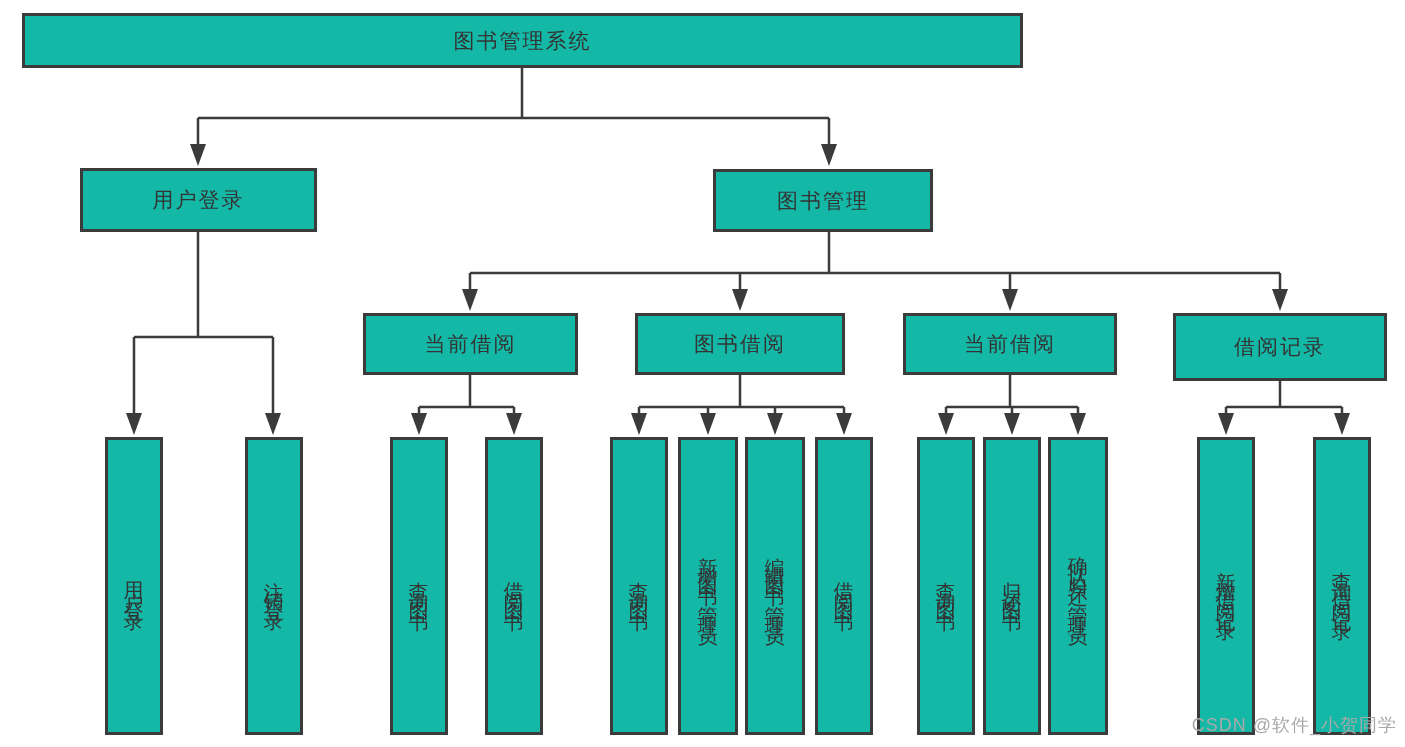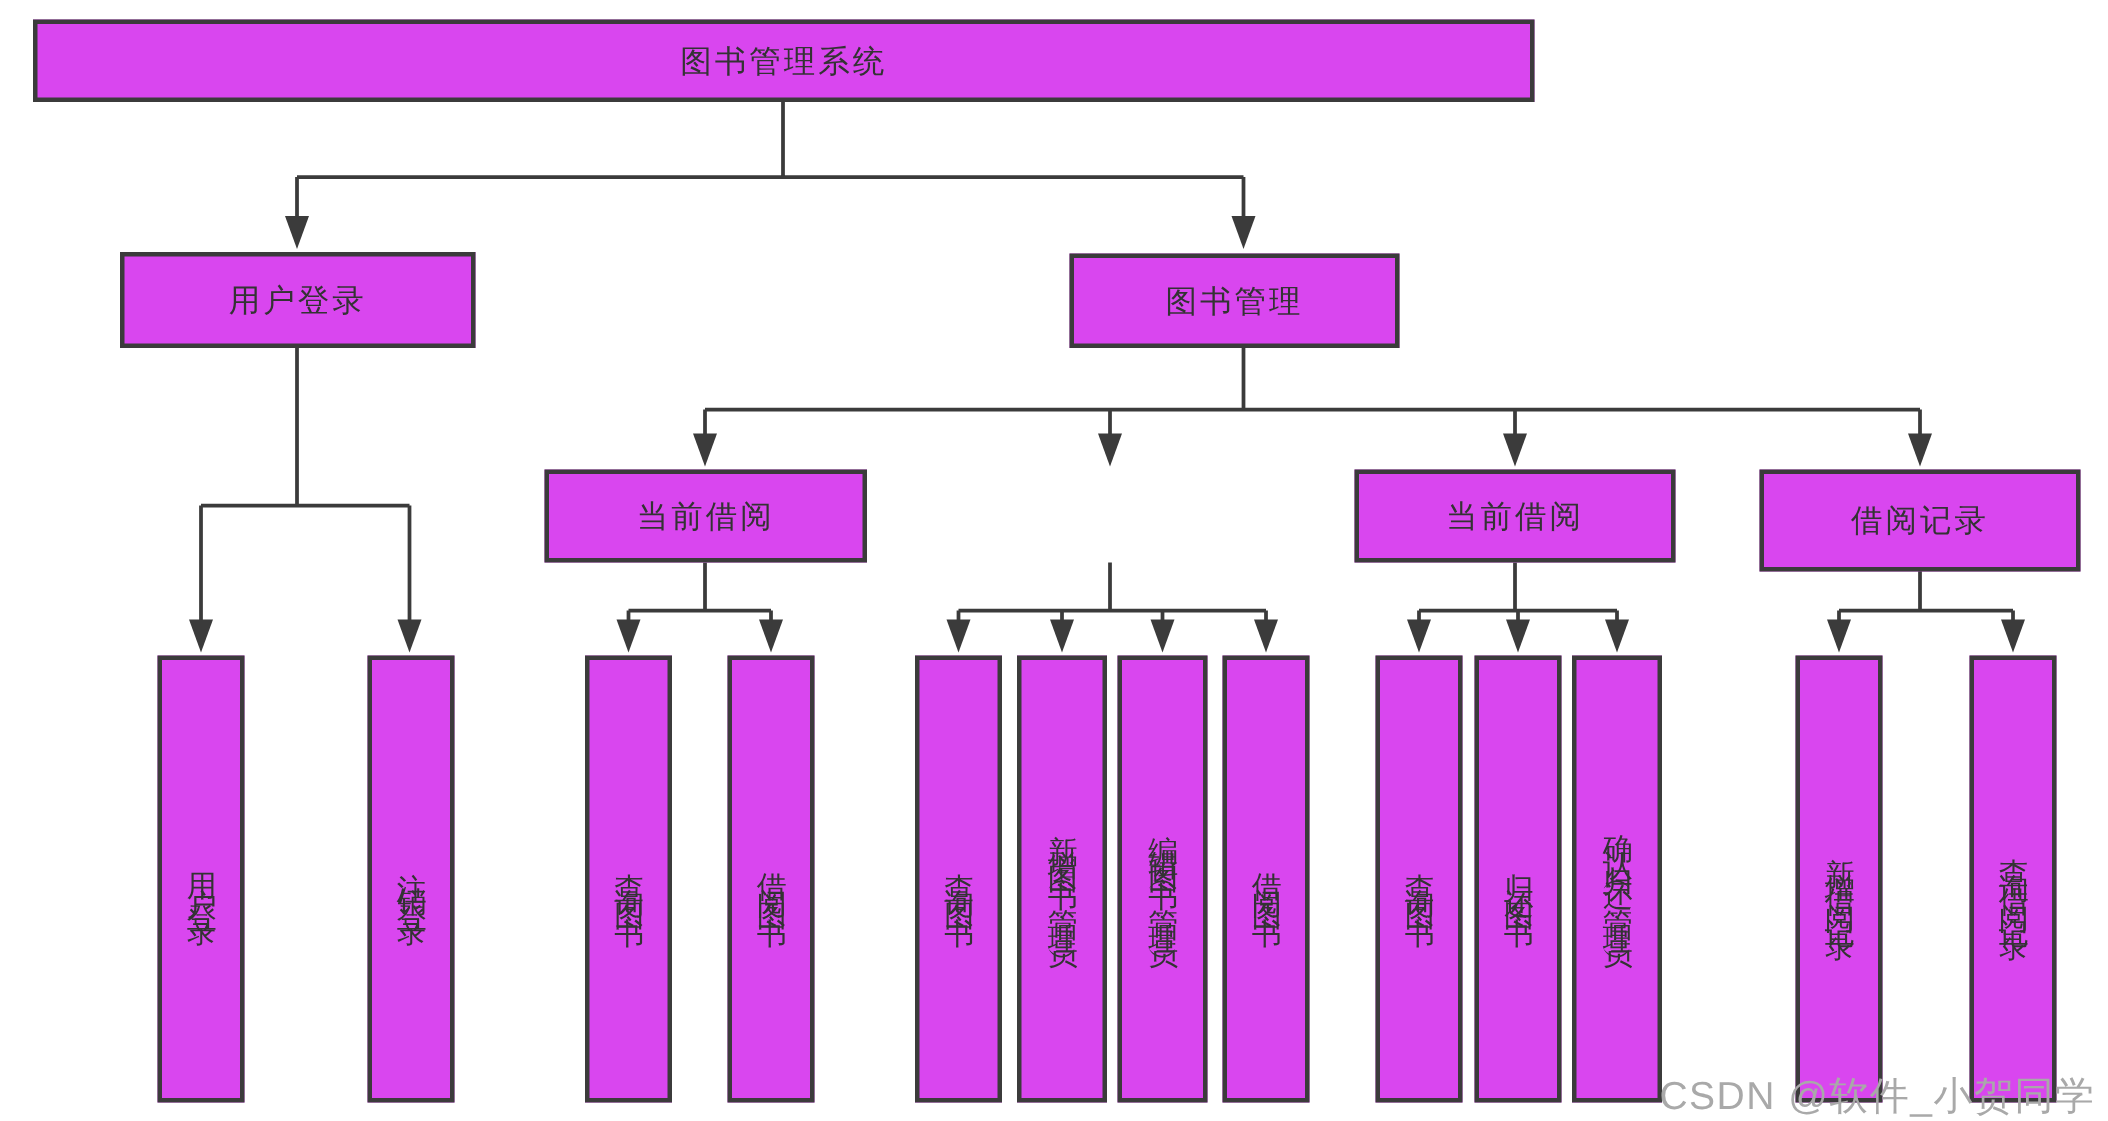--- a/index.html
+++ b/index.html
@@ -8,21 +8,21 @@
     width:1405px;height:747px;
     background:#ffffff;
     font-family:"Liberation Sans","DejaVu Sans",sans-serif;
     overflow:hidden;
   }
   .connectors{position:absolute;left:0;top:0;z-index:1;}
   .box{
     position:absolute;
     box-sizing:border-box;
     border:3px solid #3b3b3b;
-    background:#d946ef;
+    background:#14b8a6;
     display:flex;
     align-items:center;
     justify-content:center;
     z-index:2;
     color:#333333;
   }
   .box.h span{
     font-size:21px;
     letter-spacing:2px;
     white-space:nowrap;
@@ -36,21 +36,21 @@
     letter-spacing:10px;
     line-height:1;
     color:#333333;
     white-space:nowrap;
   }
   .watermark{
     position:absolute;
     right:8px;
     top:713px;
     z-index:3;
-    font-size:26px;
+    font-size:18px;
     color:#a9a9a9;
     letter-spacing:1px;
     white-space:nowrap;
   }
 </style>
 </head>
 <body>
 
 <div class="stage">
 
@@ -101,20 +101,23 @@
   <div class="box h" style="left:80px;top:168px;width:237px;height:64px">
     <span>用户登录</span>
   </div>
   <div class="box h" style="left:713px;top:169px;width:220px;height:63px">
     <span>图书管理</span>
   </div>
 
   <div class="box h" style="left:363px;top:313px;width:215px;height:62px">
     <span>当前借阅</span>
   </div>
+  <div class="box h" style="left:635px;top:313px;width:210px;height:62px">
+    <span>图书借阅</span>
+  </div>
   <div class="box h" style="left:903px;top:313px;width:214px;height:62px">
     <span>当前借阅</span>
   </div>
   <div class="box h" style="left:1173px;top:313px;width:214px;height:68px">
     <span>借阅记录</span>
   </div>
 
   <div class="box v" style="left:105px;width:58px">
     <span>用户登录</span>
   </div>

